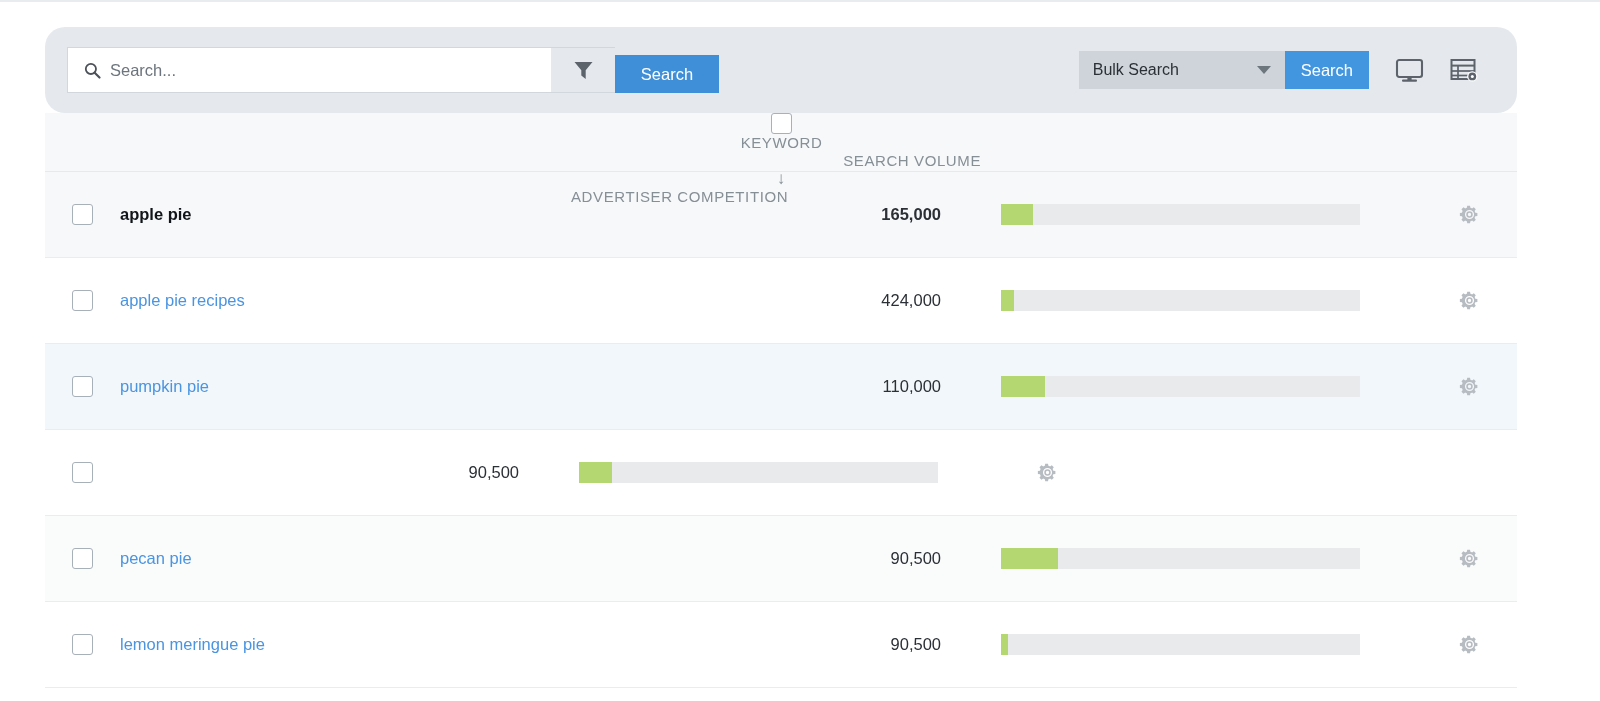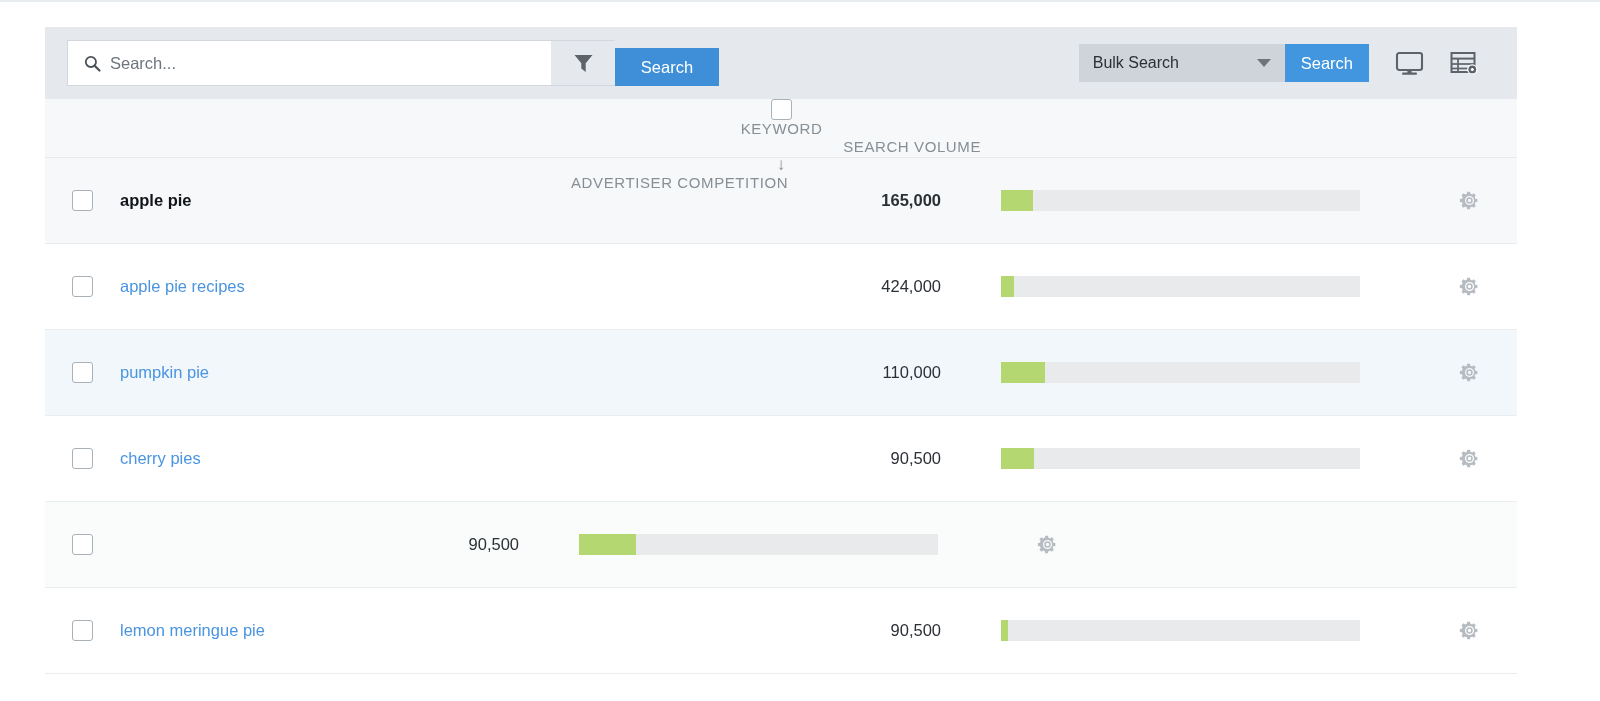--- a/index.html
+++ b/index.html
@@ -27,26 +27,27 @@
     top: 25px;
     width: 1472px;
     height: 676px;
     background: #ffffff;
     box-sizing: border-box;
   }
 
   
   .toolbar {
     position: relative;
-    height: 72px;
+    height: 86px;
     background: #e5e9ee;
     display: flex;
     align-items: center;
     box-sizing: border-box;
     padding: 0 22px 0 22px;
+    border-radius: 20px;
   }
 
   .search-group {
     display: flex;
     align-items: stretch;
     height: 46px;
   }
 
   .search-box {
     width: 484px;
@@ -402,39 +403,39 @@
             <svg class="gear" viewBox="0 0 24 24">
               <path fill="#b6bcc2" d="M12 8.3a3.7 3.7 0 1 0 0 7.4 3.7 3.7 0 0 0 0-7.4zm0 5.6a1.9 1.9 0 1 1 0-3.8 1.9 1.9 0 0 1 0 3.8z"></path>
               <path fill="#b6bcc2" d="M21 13.6v-3.2l-2.4-.4a7 7 0 0 0-.8-1.9l1.4-2-2.3-2.3-2 1.4a7 7 0 0 0-1.9-.8L12.6 2h-3.2l-.4 2.4a7 7 0 0 0-1.9.8l-2-1.4L2.8 6.1l1.4 2a7 7 0 0 0-.8 1.9L1 10.4v3.2l2.4.4c.2.7.5 1.3.8 1.9l-1.4 2 2.3 2.3 2-1.4c.6.3 1.2.6 1.9.8l.4 2.4h3.2l.4-2.4c.7-.2 1.3-.5 1.9-.8l2 1.4 2.3-2.3-1.4-2c.3-.6.6-1.2.8-1.9l2.4-.4zM12 17.2a5.2 5.2 0 1 1 0-10.4 5.2 5.2 0 0 1 0 10.4z"></path>
             </svg>
           </div>
         </div>
         <div class="row bg-white">
           <div class="col-check">
             <span class="cb"></span>
           </div>
-          <div class="col-keyword"><span class="kw-link">cherry pies</span></div>
           <div class="col-volume"><span class="vol">90,500</span></div>
           <div class="col-sort"></div>
           <div class="col-comp">
             <div class="bar-track" style="background: rgb(232, 234, 236);">
               <div class="bar-fill" style="width: 9.2%; background: rgb(181, 215, 113);"></div>
             </div>
           </div>
           <div class="col-gear">
             <svg class="gear" viewBox="0 0 24 24">
               <path fill="#b6bcc2" d="M12 8.3a3.7 3.7 0 1 0 0 7.4 3.7 3.7 0 0 0 0-7.4zm0 5.6a1.9 1.9 0 1 1 0-3.8 1.9 1.9 0 0 1 0 3.8z"></path>
               <path fill="#b6bcc2" d="M21 13.6v-3.2l-2.4-.4a7 7 0 0 0-.8-1.9l1.4-2-2.3-2.3-2 1.4a7 7 0 0 0-1.9-.8L12.6 2h-3.2l-.4 2.4a7 7 0 0 0-1.9.8l-2-1.4L2.8 6.1l1.4 2a7 7 0 0 0-.8 1.9L1 10.4v3.2l2.4.4c.2.7.5 1.3.8 1.9l-1.4 2 2.3 2.3 2-1.4c.6.3 1.2.6 1.9.8l.4 2.4h3.2l.4-2.4c.7-.2 1.3-.5 1.9-.8l2 1.4 2.3-2.3-1.4-2c.3-.6.6-1.2.8-1.9l2.4-.4zM12 17.2a5.2 5.2 0 1 1 0-10.4 5.2 5.2 0 0 1 0 10.4z"></path>
             </svg>
           </div>
         </div>
         <div class="row bg-faint">
           <div class="col-check">
             <span class="cb"></span>
           </div>
+          <div class="col-keyword"><span class="kw-link">pecan pie</span></div>
           <div class="col-volume"><span class="vol">90,500</span></div>
           <div class="col-sort"></div>
           <div class="col-comp">
             <div class="bar-track" style="background: rgb(232, 234, 236);">
               <div class="bar-fill" style="width: 15.9%; background: rgb(181, 215, 113);"></div>
             </div>
           </div>
           <div class="col-gear">
             <svg class="gear" viewBox="0 0 24 24">
               <path fill="#b6bcc2" d="M12 8.3a3.7 3.7 0 1 0 0 7.4 3.7 3.7 0 0 0 0-7.4zm0 5.6a1.9 1.9 0 1 1 0-3.8 1.9 1.9 0 0 1 0 3.8z"></path>

